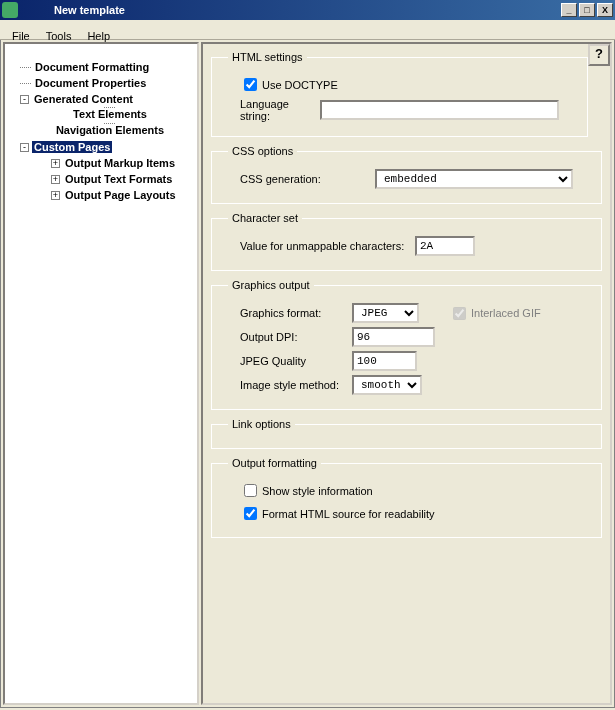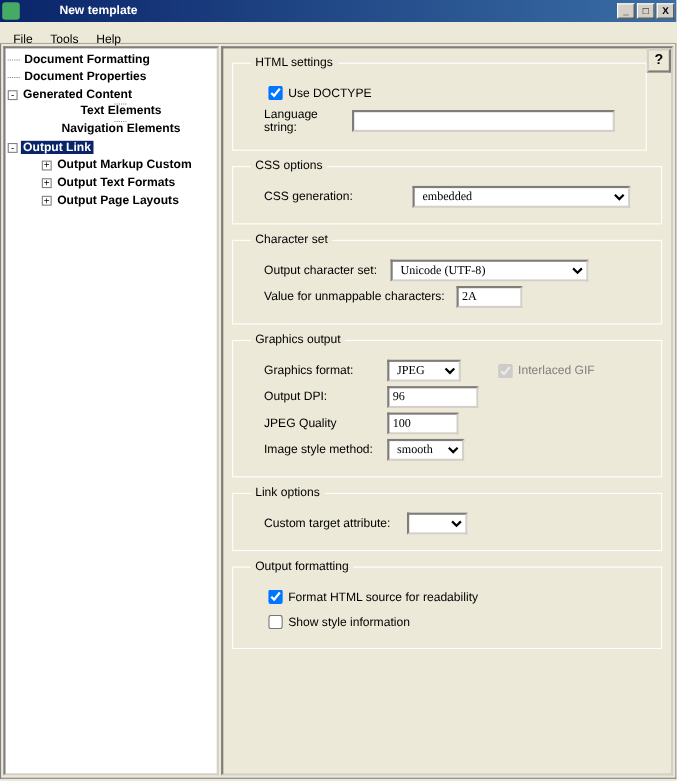--- a/index.html
+++ b/index.html
@@ -55,21 +55,21 @@
   display: flex;
   height: 668px;
   border: 1px solid #808080;
   border-top: none;
 }
 .tree-pane {
   width: 196px;
   background: white;
   border: 2px inset #d4d0c8;
   margin: 2px;
-  padding: 2px;
+  padding: 15px;
   overflow: auto;
 }
 .content-pane {
   flex: 1;
   margin: 2px 2px 2px 0;
   padding: 4px;
   background: #ece9d8;
   border: 2px inset #d4d0c8;
   overflow: auto;
 }
@@ -112,21 +112,21 @@
 .row {
   display: flex;
   align-items: center;
   margin: 4px 12px;
 }
 .row label.lbl { display:inline-block; }
 .w160 { width: 135px; }
 .w120 { width: 115px; }
 .w110 { width: 112px; }
 input[type=text], select {
-  font-family: Liberation Serif, serif; font-size: 11px;
+  font-family: Liberation Mono, monospace; font-size: 11px;
   border: 2px inset #d4d0c8;
   background: white;
   padding: 1px 3px;
   height: 20px;
 }
 input[type=text].wide { flex:1; }
 select.wide { flex:1; }
 .cb { margin-right: 5px; }
 .disabled { color: #808080; }
 
@@ -181,26 +181,26 @@
         <span class="tree-dash"></span>
         <span class="tree-label">Text Elements</span>
       </div>
     <div class="tree-row indent1">
         <span class="tree-spacer"></span>
         <span class="tree-dash"></span>
         <span class="tree-label">Navigation Elements</span>
       </div>
     <div class="tree-row">
         <span class="tree-toggle">-</span>
-        <span class="tree-label selected">Output Link</span>
+        <span class="tree-label selected">Custom Pages</span>
       </div>
     <div class="tree-row indent2">
         <span class="tree-spacer"></span>
         <span class="tree-toggle">+</span>
-        <span class="tree-label">Output Markup Custom</span>
+        <span class="tree-label">Output Markup Items</span>
       </div>
     <div class="tree-row indent2">
         <span class="tree-spacer"></span>
         <span class="tree-toggle">+</span>
         <span class="tree-label">Output Text Formats</span>
       </div>
     <div class="tree-row indent2">
         <span class="tree-spacer"></span>
         <span class="tree-toggle">+</span>
         <span class="tree-label">Output Page Layouts</span>
@@ -225,24 +225,20 @@
     <fieldset>
       <legend>CSS options</legend>
       <div class="row">
         <label class="lbl w160">CSS generation:</label>
         <select class="wide"><option>embedded</option></select>
       </div>
     </fieldset>
 
     <fieldset>
       <legend>Character set</legend>
-      <div class="row">
-        <label class="lbl w120">Output character set:</label>
-        <select style="width:180px"><option>Unicode (UTF-8)</option></select>
-      </div>
       <div class="row">
         <label class="lbl" style="width:175px">Value for unmappable characters:</label>
         <input type="text" style="width: 60px;" value="2A">
       </div>
     </fieldset>
 
     <fieldset>
       <legend>Graphics output</legend>
       <div class="row">
         <label class="lbl w110">Graphics format:</label>
@@ -260,32 +256,28 @@
         <input type="text" style="width: 65px;" value="100">
       </div>
       <div class="row">
         <label class="lbl w110">Image style method:</label>
         <select style="width:70px"><option>smooth</option></select>
       </div>
     </fieldset>
 
     <fieldset>
       <legend>Link options</legend>
-      <div class="row">
-        <label class="lbl" style="width:130px">Custom target attribute:</label>
-        <select style="width:55px"><option></option></select>
-      </div>
     </fieldset>
 
     <fieldset>
       <legend>Output formatting</legend>
+      <div class="row">
+        <input type="checkbox" class="cb" style="">
+        <span>Show style information</span>
+      </div>
       <div class="row">
         <input type="checkbox" class="cb" checked="" style="">
         <span>Format HTML source for readability</span>
       </div>
-      <div class="row">
-        <input type="checkbox" class="cb" style="">
-        <span>Show style information</span>
-      </div>
     </fieldset>
 
   </div>
 </div>
 
 </body></html>

